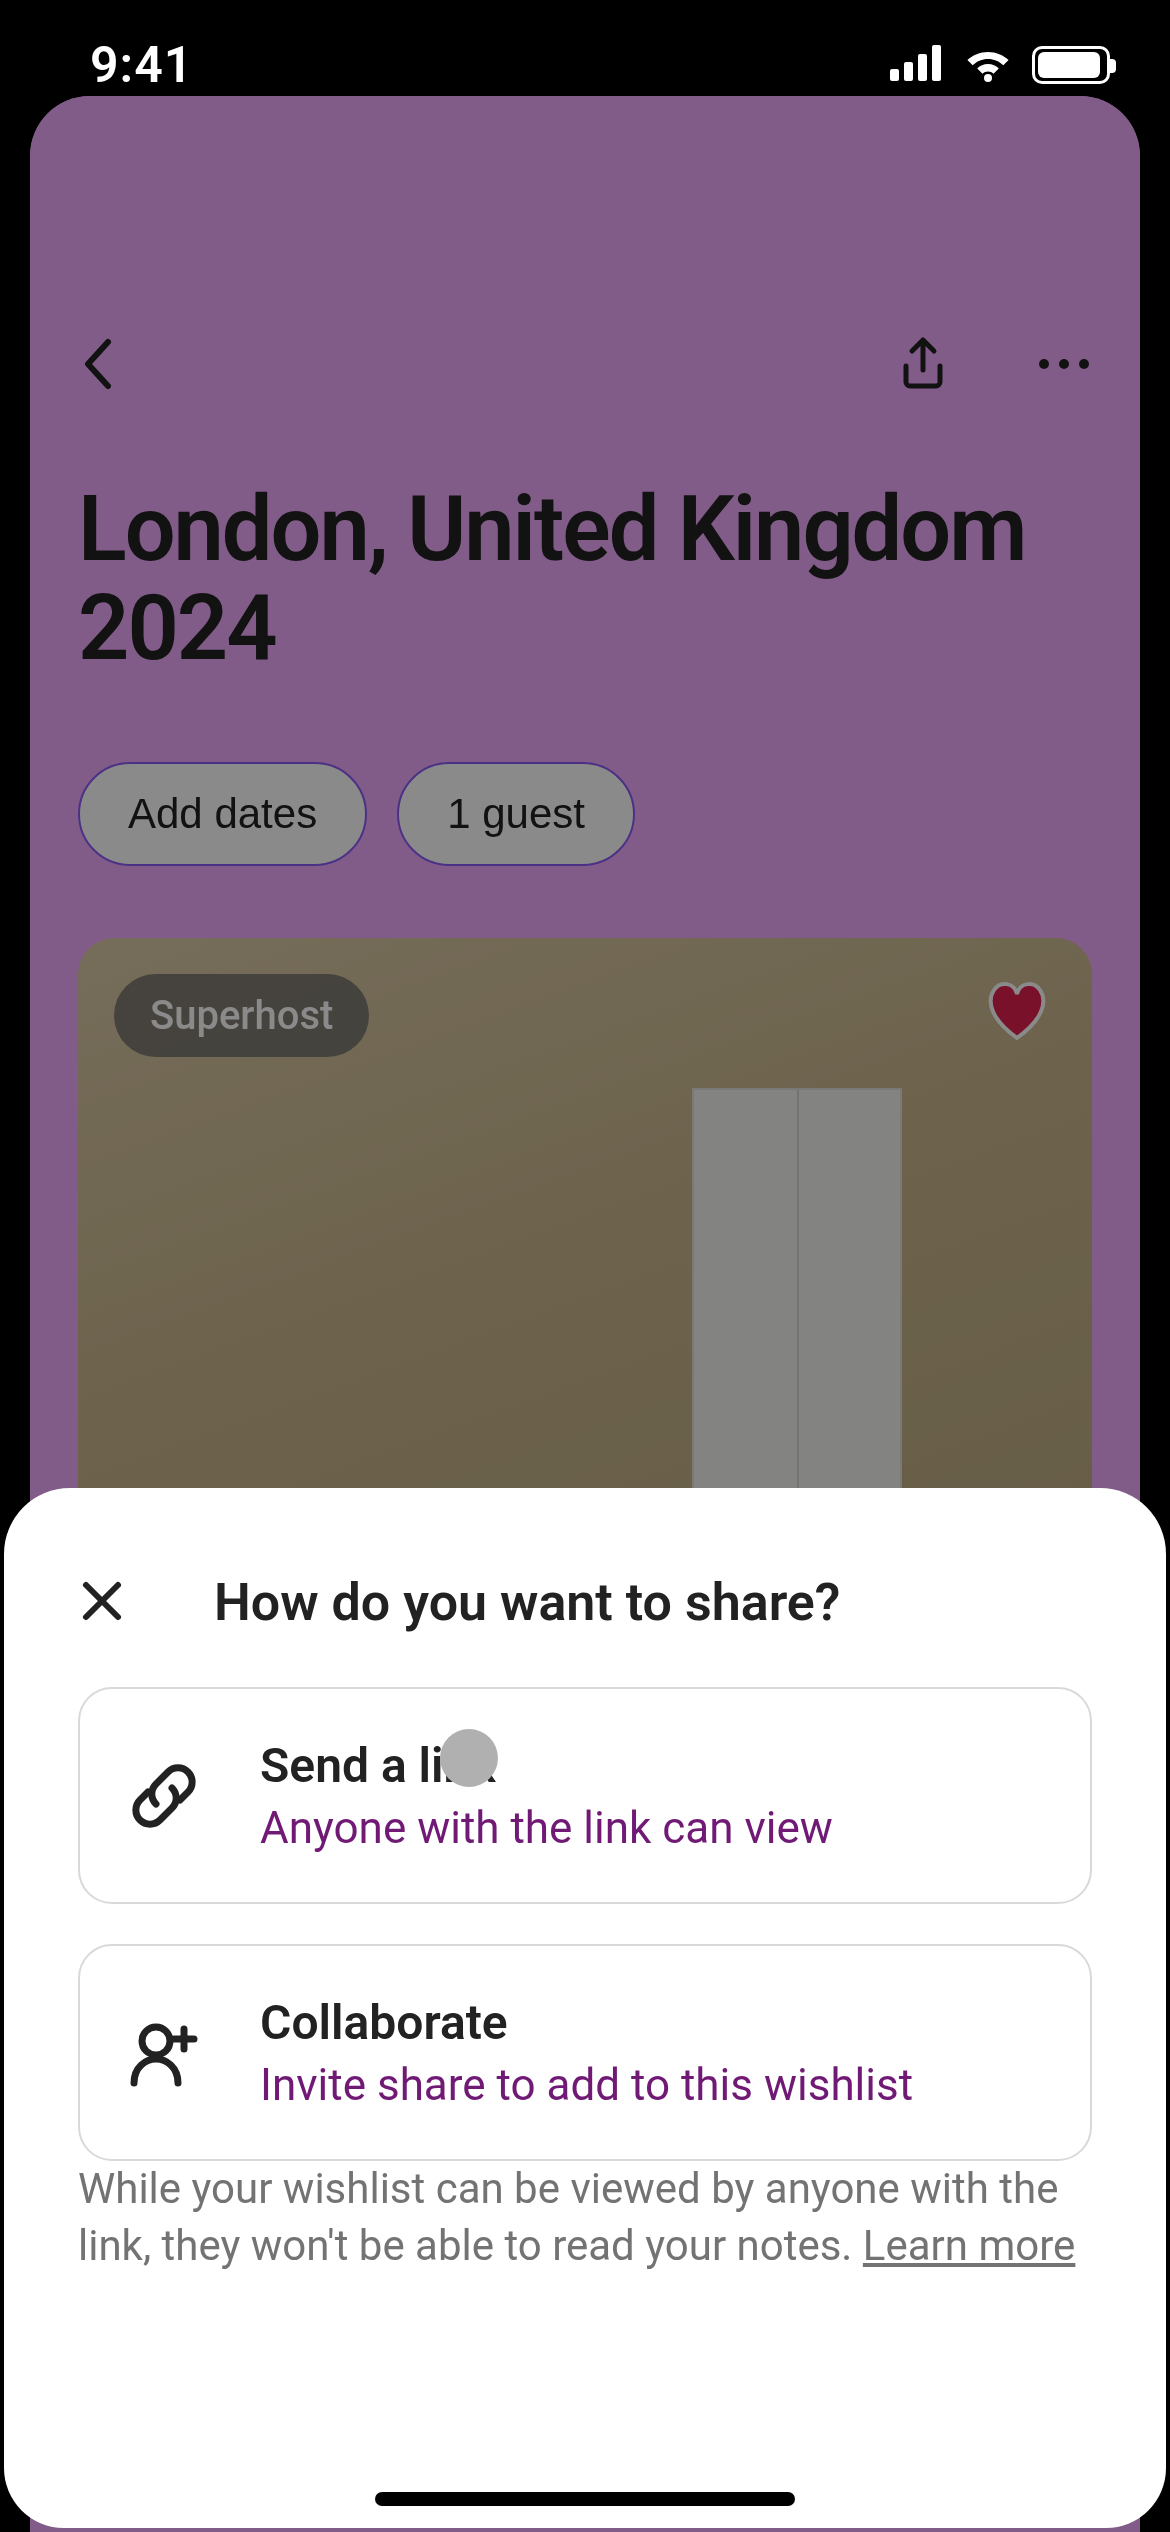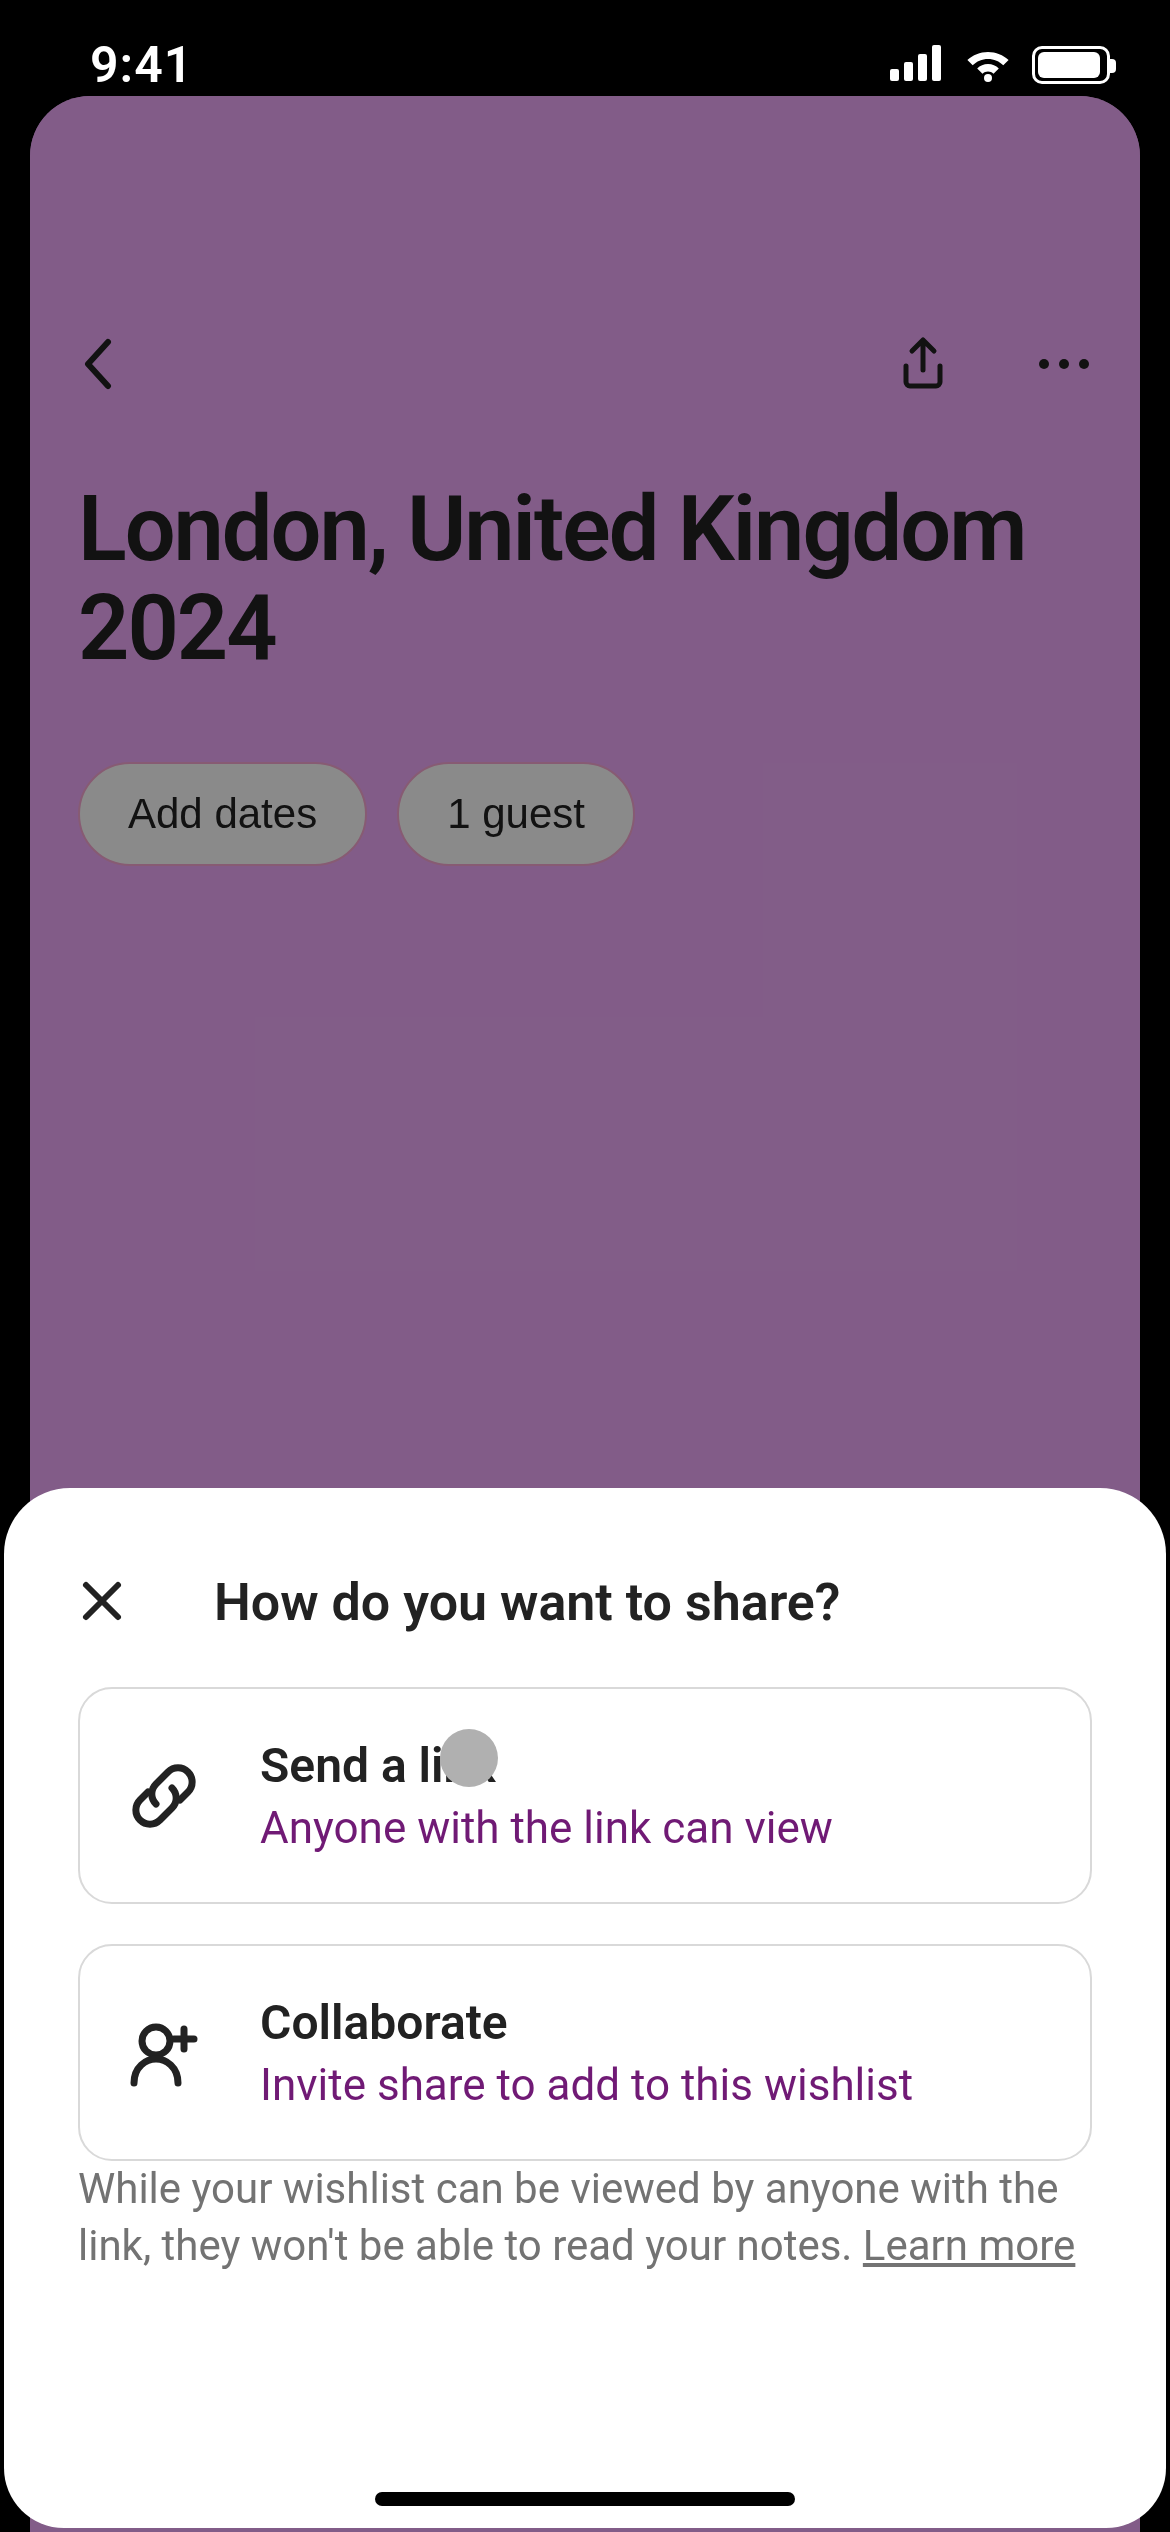--- a/index.html
+++ b/index.html
@@ -16,21 +16,21 @@
   
   .app-card { position: absolute; top: 96px; left: 30px; right: 30px; bottom: 0; background: #f0abfc; border-radius: 60px 60px 0 0; overflow: hidden; }
   .dim { position: absolute; inset: 0; background: rgba(0,0,0,0.46); z-index: 5; }
 
   .header-row { display: flex; align-items: center; justify-content: space-between; padding: 240px 48px 0 48px; }
   .header-icons-right { display: flex; align-items: center; gap: 88px; }
 
   .page-title { font-size: 90px; font-weight: 600; color: #222; line-height: 1.1; padding: 84px 48px 0 48px; letter-spacing: -2px; }
 
   .pill-row { display: flex; gap: 30px; padding: 84px 48px 0 48px; }
-  .pill { border: 2px solid #f9a8d4; border-radius: 60px; padding: 26px 48px; font-size: 42px; color: #222; background: #fff; }
+  .pill { border: 2px solid #8b5cf6; border-radius: 60px; padding: 26px 48px; font-size: 42px; color: #222; background: #fff; }
 
   .listing-card { margin: 72px 48px 0 48px; border-radius: 36px; overflow: hidden; position: relative; height: 900px; background: linear-gradient(160deg, #d9c9a7 0%, #cbb990 35%, #b8a67c 100%); }
   
   .wardrobe { position: absolute; right: 190px; top: 150px; width: 210px; height: 550px; background: #f3f2ef; border: 2px solid #e2e0da; }
   .wardrobe::before { content:''; position:absolute; left:50%; top:0; bottom:0; width:2px; background:#d6d4cd; }
   .bed-head { position: absolute; left: 90px; bottom: 0; width: 420px; height: 240px; border-top: 10px solid #222; border-left: 10px solid #222; border-right: 10px solid #222; border-radius: 60px 60px 0 0; }
   .desk { position: absolute; right: 20px; bottom: 0; width: 120px; height: 140px; background: #efece5; }
 
   .badge { position: absolute; top: 36px; left: 36px; background: rgba(100,100,100,0.75); color: #fff; font-size: 40px; font-weight: 500; padding: 18px 36px; border-radius: 50px; }
   .heart { position: absolute; top: 40px; right: 40px; }
@@ -110,20 +110,31 @@
     </div>
   </div>
 
   <h1 class="page-title">London, United Kingdom 2024</h1>
 
   <div class="pill-row">
     <button class="pill">Add dates</button>
     <button class="pill">1 guest</button>
   </div>
 
+  <div class="listing-card">
+    <div class="wardrobe"></div>
+    <div class="bed-head"></div>
+    <div class="desk"></div>
+    <div class="badge">Superhost</div>
+    <span class="heart">
+      <svg width="70" height="64" viewBox="0 0 70 64">
+          <path d="M35 60 C10 42 4 24 12 12 c6-9 20-8 23 4 c3-12 17-13 23-4 c8 12 2 30 -23 48z" fill="#e0214f" stroke="#fff" stroke-width="4"></path>
+        </svg>
+    </span>
+  </div>
 
   <div class="dim"></div>
 </div>
 
 <div class="sheet">
   <div class="sheet-header">
     <span>
       <svg width="48" height="48" viewBox="0 0 48 48">
           <path d="M8 8 L40 40 M40 8 L8 40" stroke="#222" stroke-width="6" stroke-linecap="round"></path>
         </svg>

